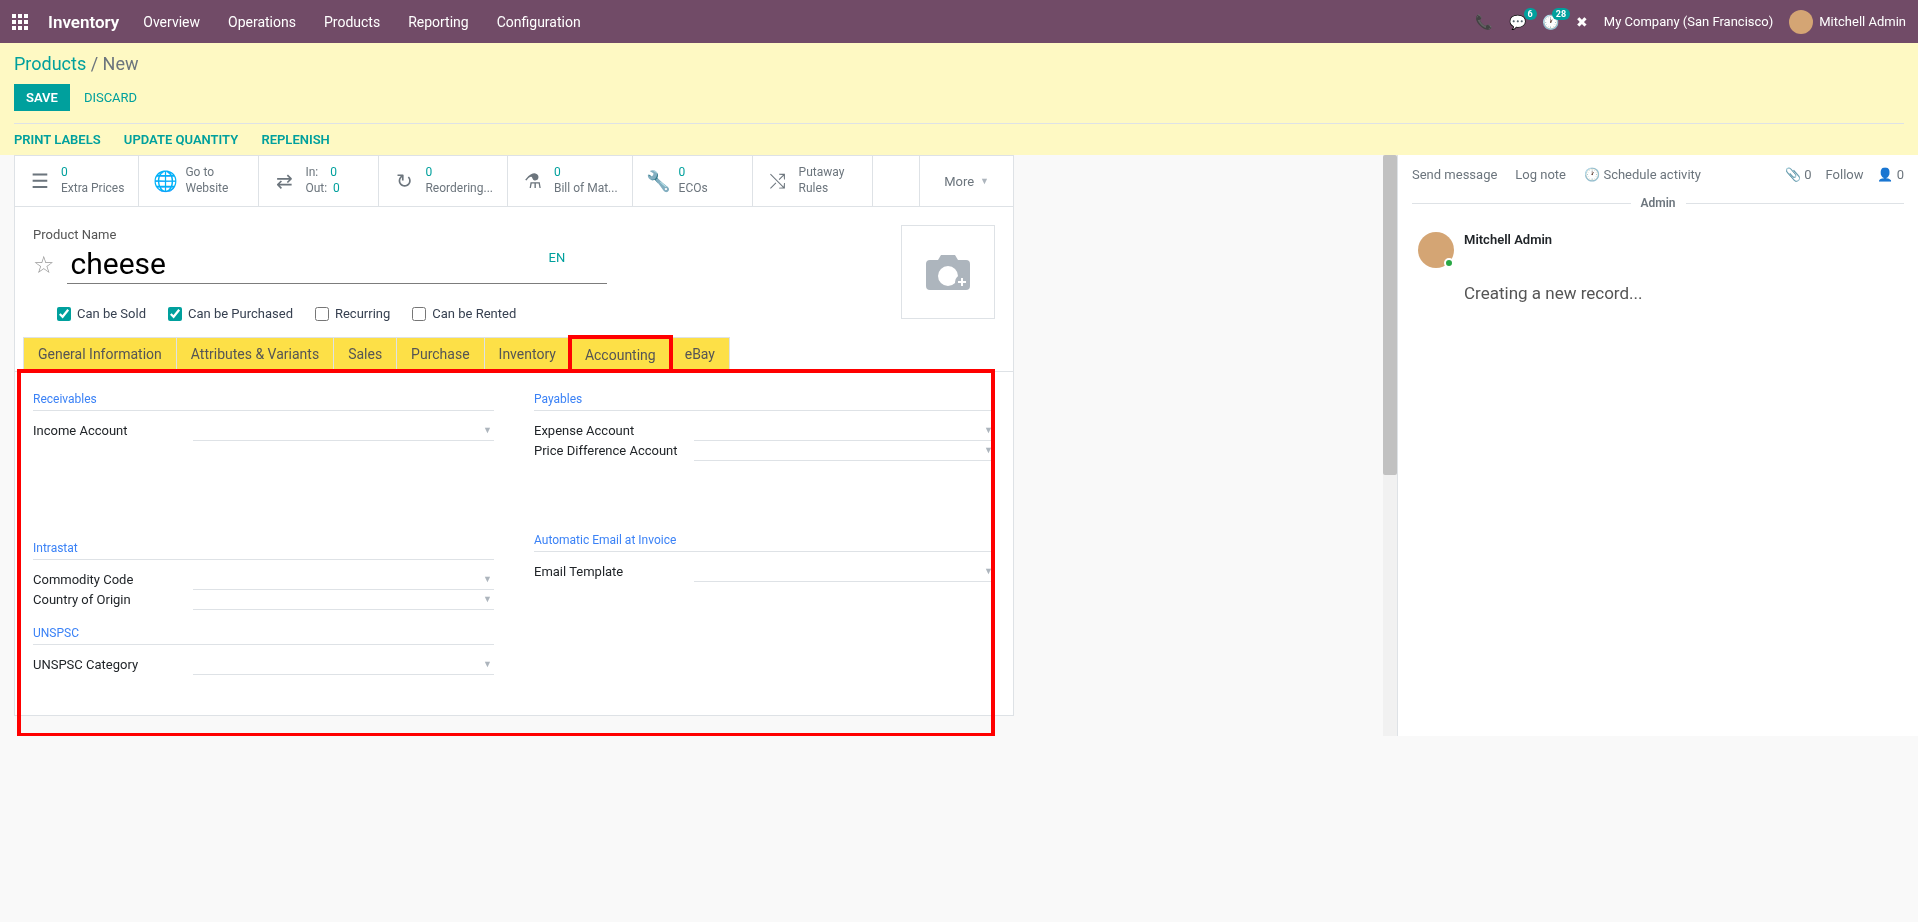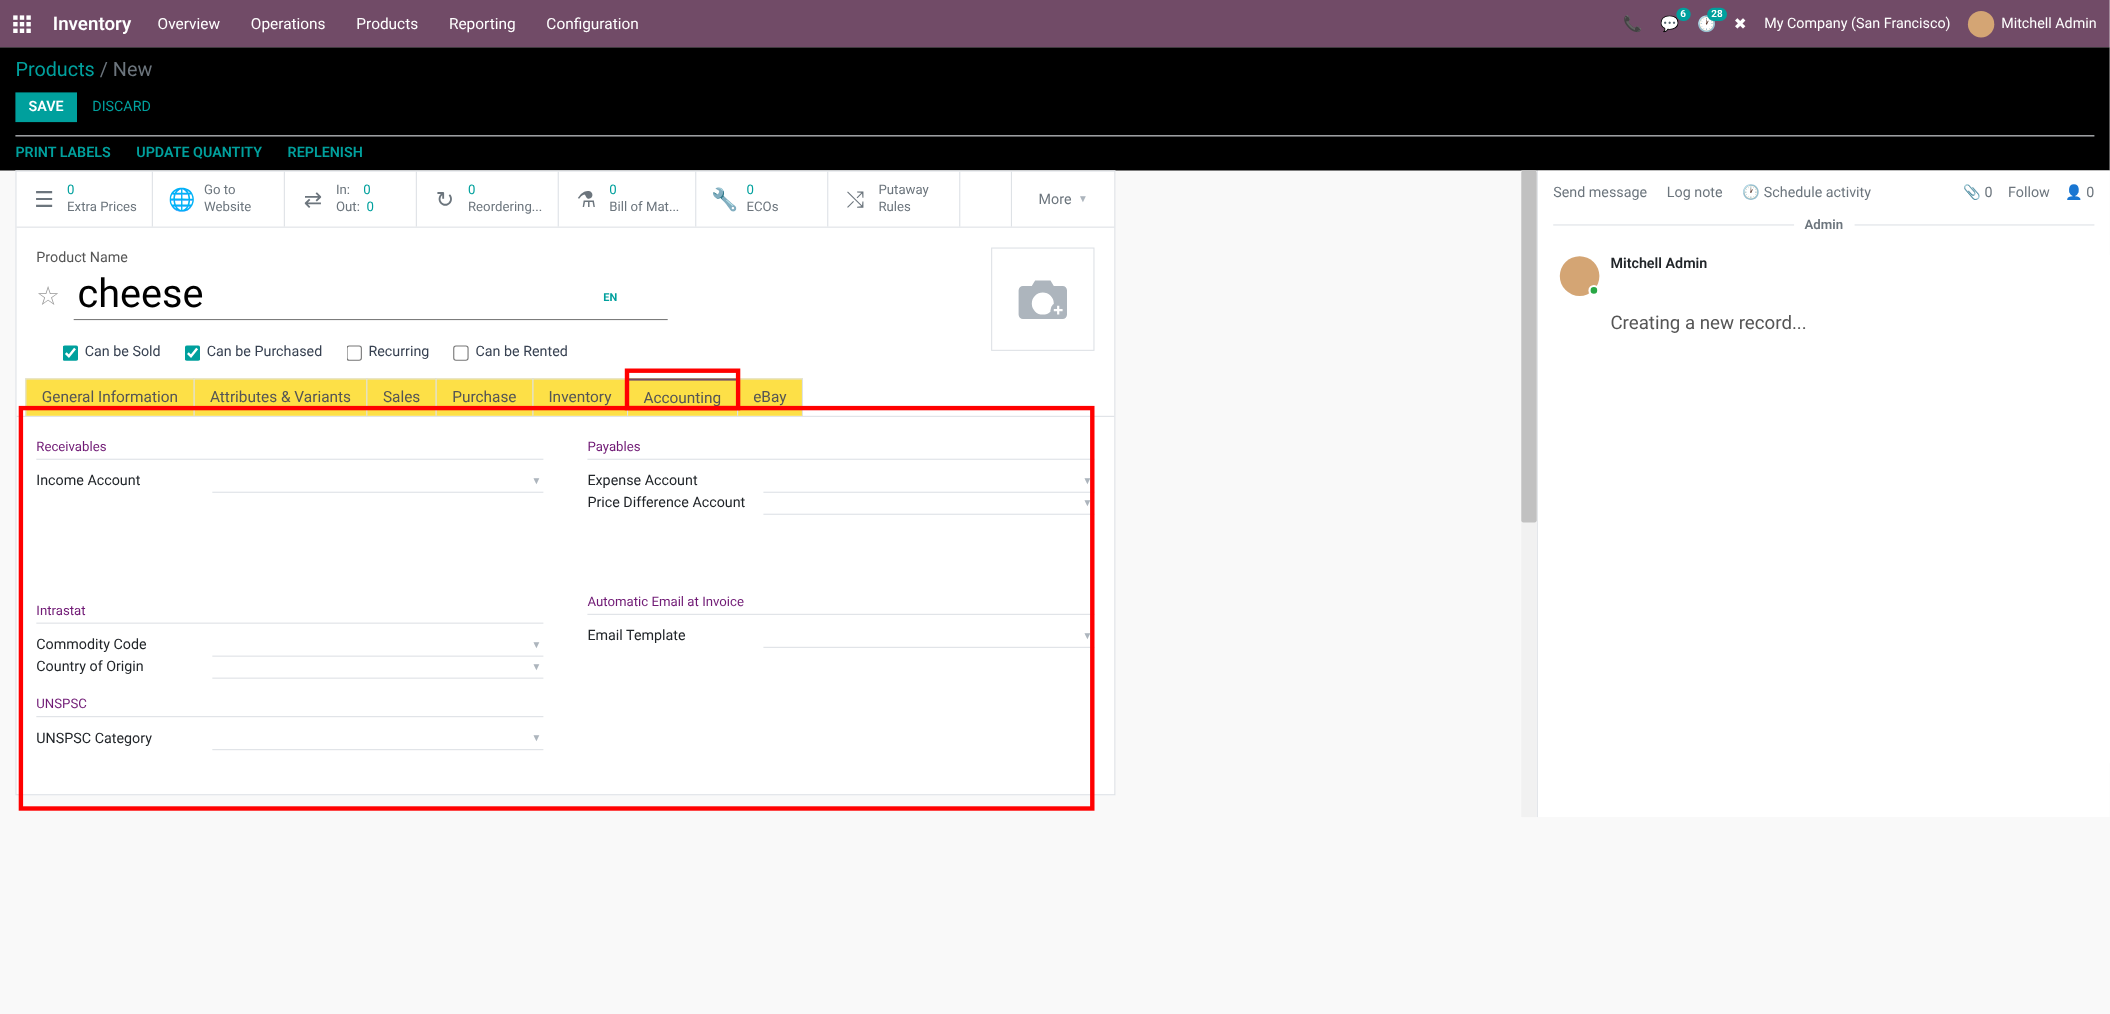--- a/index.html
+++ b/index.html
@@ -13,21 +13,21 @@
 .topnav .menu { display: flex; gap: 28px; }
 .topnav .menu a { color: #fff; text-decoration: none; font-size: 14px; cursor: pointer; }
 .topnav .right { margin-left: auto; display: flex; align-items: center; gap: 16px; }
 .topnav .icon { color:#fff; font-size:14px; cursor:pointer; position:relative; }
 .badge { position:absolute; top:-6px; right:-10px; background:#00a09d; color:#fff; font-size:9px; padding:1px 4px; border-radius:8px; font-weight:bold; }
 .topnav .company { font-size:13px; cursor:pointer; }
 .topnav .avatar { width:24px; height:24px; border-radius:50%; background:#d4a574; display:inline-block; }
 .topnav .user { display:flex; align-items:center; gap:6px; cursor:pointer; }
 
 
-.header-area { background:#000000; padding:10px 14px 0 14px; }
+.header-area { background:#fef9c3; padding:10px 14px 0 14px; }
 .breadcrumb { font-size:18px; margin-bottom:10px; }
 .breadcrumb a { color:#00a09d; text-decoration:none; cursor:pointer; }
 .breadcrumb .sep, .breadcrumb .current { color:#6c757d; }
 .action-row { display:flex; gap:14px; }
 .btn-save { background:#00a09d; color:#fff; border:none; padding:6px 12px; font-size:13px; font-weight:600; cursor:pointer; }
 .btn-discard { color:#00a09d; background:none; border:none; font-size:13px; cursor:pointer; }
 .action-links { border-top:1px solid #dee2e6; margin-top:12px; padding-top:8px; padding-bottom:8px; }
 .action-links button { background:none; border:none; color:#00a09d; font-weight:600; font-size:13px; margin-right:20px; cursor:pointer; }
 
 
@@ -46,40 +46,40 @@
 .stat-btn .lines { display:flex; flex-direction:column; font-size:12px; color:#6c757d; line-height:1.3; }
 .stat-btn .lines .num { color:#00a09d; }
 .more-btn { margin-left:auto; display:flex; align-items:center; padding:0 24px; color:#6c757d; cursor:pointer; border-left:1px solid #dee2e6; gap:6px; }
 .more-btn .caret { font-size:9px; color:#adb5bd; }
 
 
 .title-area { padding:20px 18px 10px 18px; position:relative; }
 .label-pn { font-size:13px; color:#555; margin-bottom:4px; }
 .title-row { display:flex; align-items:center; gap:12px; }
 .star { font-size:24px; color:#999; cursor:pointer; }
-.name-input { font-size:36px; border:none; border-bottom:1px solid #7c7c7c; padding:0 4px 2px 4px; width:540px; outline:none; }
-.lang { color:#00a09d; font-size:10px; font-weight:700; cursor:pointer; margin-left:-70px; align-self:flex-start; margin-top:20px; }
+.name-input { font-size:30px; border:none; border-bottom:1px solid #7c7c7c; padding:0 4px 2px 4px; width:540px; outline:none; }
+.lang { color:#00a09d; font-size:13px; font-weight:400; cursor:pointer; margin-left:-70px; align-self:flex-start; margin-top:4px; }
 .img-placeholder { position:absolute; top:18px; right:18px; width:94px; height:94px; border:1px solid #dee2e6; display:flex; align-items:center; justify-content:center; cursor:pointer; }
 .img-placeholder svg { fill:#adb5bd; }
 
 
 .check-row { display:flex; gap:22px; padding:12px 18px 16px 42px; font-size:13px; }
 .check-row label { display:flex; align-items:center; gap:6px; cursor:pointer; }
 .check-row input { accent-color:#00a09d; width:14px; height:14px; }
 
 
 .tabs { display:flex; padding:0 8px; }
 .tab { border:1px solid #dee2e6; border-bottom:none; padding:8px 14px; font-size:14px; color:#555; background:#fde047; cursor:pointer; margin-right:-1px; }
 .tab.active { border-top:2px solid #714b67; position:relative; }
 
 
 .tab-body { padding:20px 18px 40px 18px; border-top:1px solid #dee2e6; min-height:340px; }
 .cols { display:flex; gap:40px; }
 .col { flex:1; }
-.group-title { font-size:12px; color:#701a75; border-bottom:1px solid #dee2e6; padding-bottom:4px; margin-bottom:10px; margin-top:16px; }
+.group-title { font-size:12px; color:#3b82f6; border-bottom:1px solid #dee2e6; padding-bottom:4px; margin-bottom:10px; margin-top:16px; }
 .group-title:first-child { margin-top:0; }
 .field-row { display:flex; align-items:flex-start; }
 .field-row .flabel { width:160px; font-size:13px; color:#212529; padding-top:2px; }
 .field-row .finput { flex:1; position:relative; }
 .finput-line { border-bottom:1px solid #dee2e6; height:20px; }
 .finput .caret { position:absolute; right:2px; top:4px; font-size:9px; color:#adb5bd; }
 
 
 .red-box-tab { position:absolute; border:4px solid red; pointer-events:none; }
 .sheet-wrap { position:relative; }

